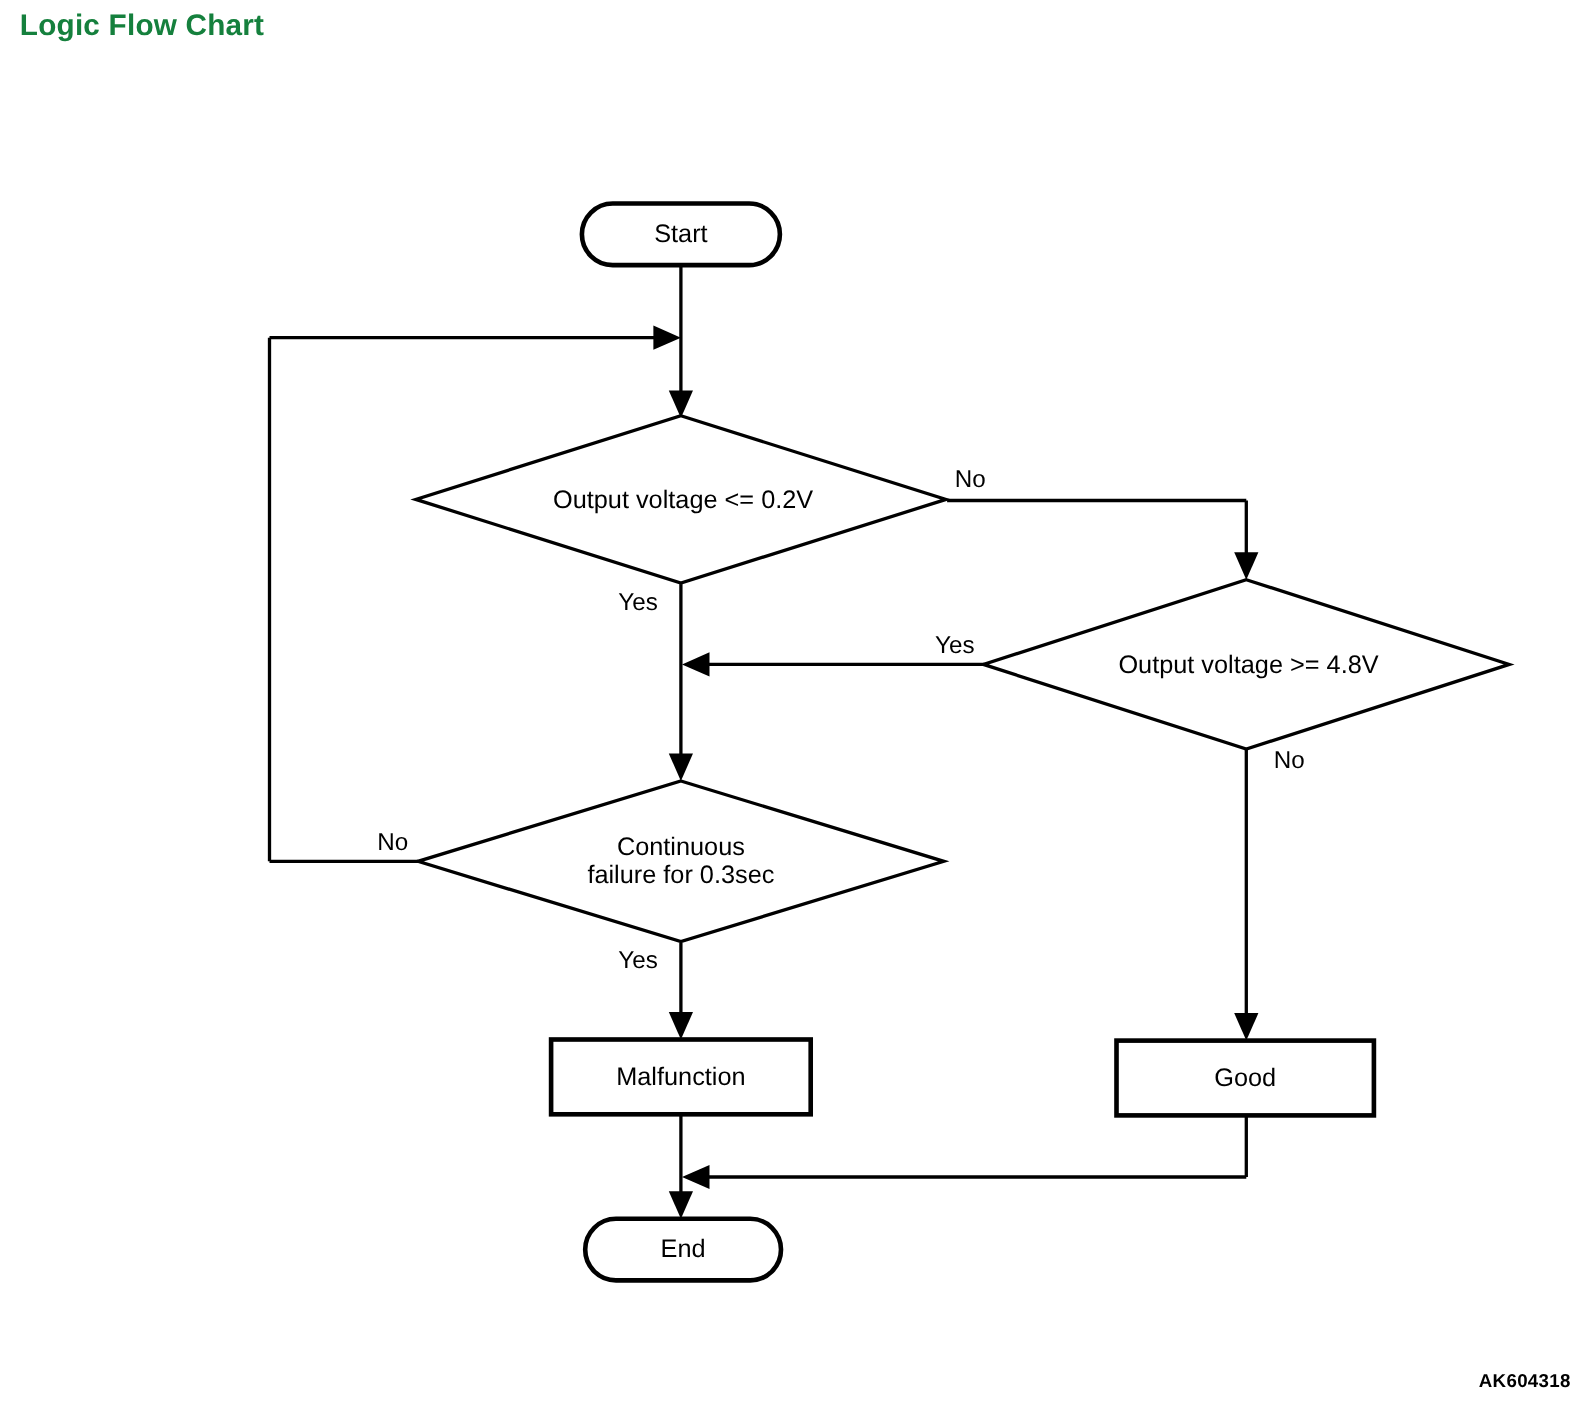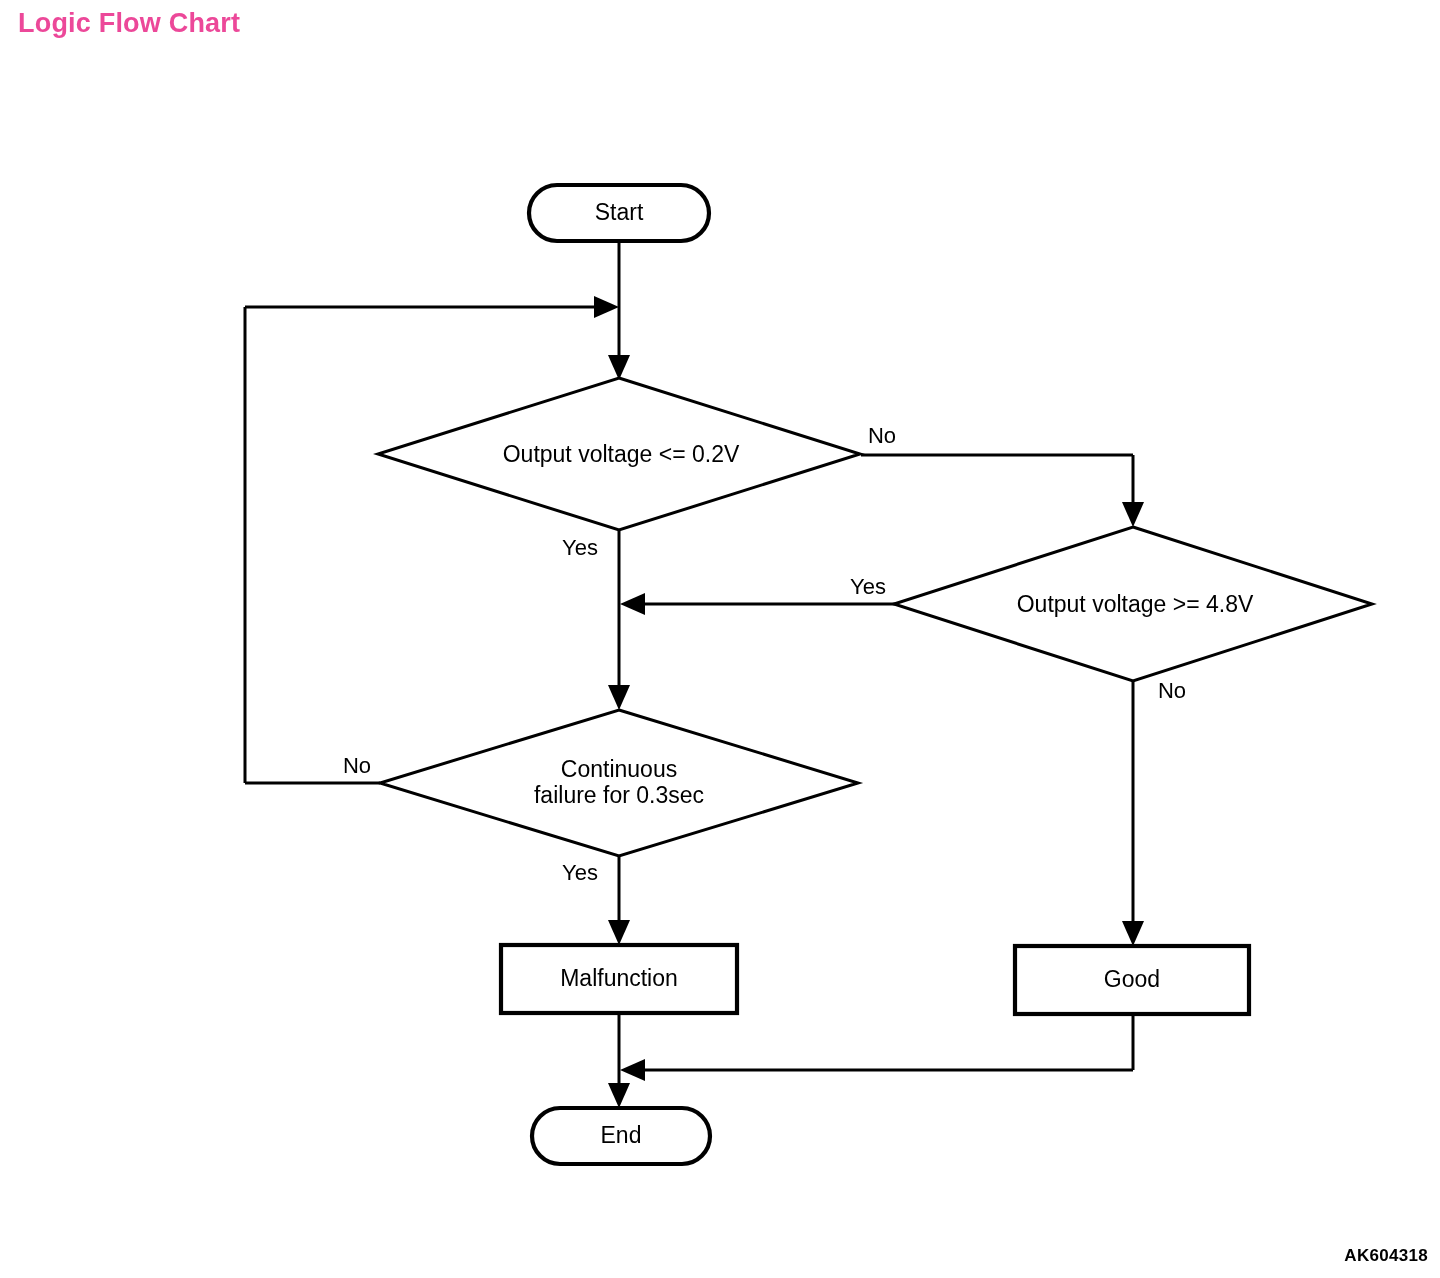--- a/index.html
+++ b/index.html
@@ -18,21 +18,21 @@
     background: #ffffff;
     overflow: hidden;
   }
   #page-title {
     position: absolute;
     left: 18px;
     top: 8px;
     font-size: 27px;
     font-weight: bold;
     letter-spacing: 0.2px;
-    color: #ec4899;
+    color: #15803d;
     white-space: nowrap;
   }
   #ref-code {
     position: absolute;
     right: 12px;
     bottom: 12px;
     font-size: 17px;
     font-weight: bold;
     letter-spacing: 0.3px;
     color: #000000;

